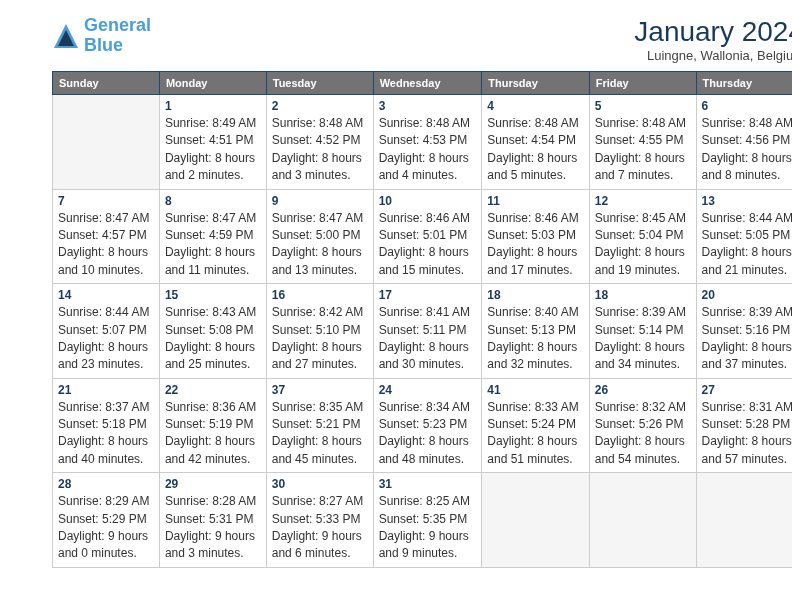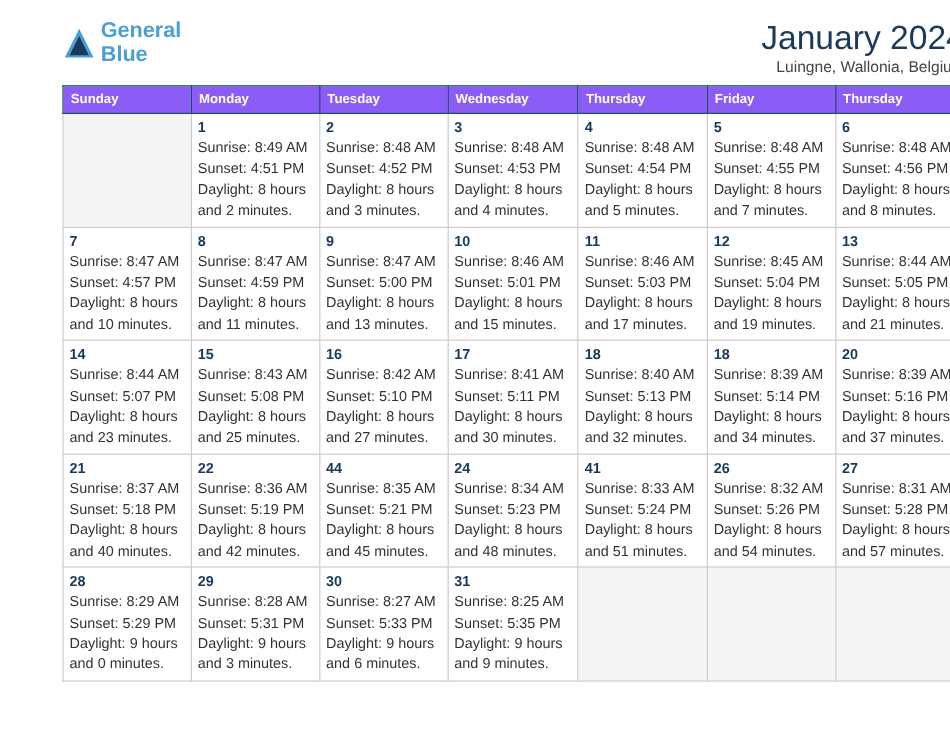--- a/index.html
+++ b/index.html
@@ -54,21 +54,21 @@
       font-size: 13px;
       color: #444;
     }
     .calendar {
       flex: 1;
       border-collapse: collapse;
       width: 100%;
       font-size: 10.5px;
     }
     .calendar th {
-      background: #8b5cf6;
+      background: #737373;
       color: #fff;
       text-align: left;
       padding: 5px 6px;
       font-size: 11px;
       font-weight: bold;
       border: 1px solid #1a4a7a;
     }
     .calendar td {
       border: 1px solid #ccc;
       vertical-align: top;
@@ -220,21 +220,21 @@
         <tr>
           <td>
             <span class="day-num">21</span>
             <div class="day-info">Sunrise: 8:37 AM<br>Sunset: 5:18 PM<br>Daylight: 8 hours<br>and 40 minutes.</div>
           </td>
           <td>
             <span class="day-num">22</span>
             <div class="day-info">Sunrise: 8:36 AM<br>Sunset: 5:19 PM<br>Daylight: 8 hours<br>and 42 minutes.</div>
           </td>
           <td>
-            <span class="day-num">44</span>
+            <span class="day-num">37</span>
             <div class="day-info">Sunrise: 8:35 AM<br>Sunset: 5:21 PM<br>Daylight: 8 hours<br>and 45 minutes.</div>
           </td>
           <td>
             <span class="day-num">24</span>
             <div class="day-info">Sunrise: 8:34 AM<br>Sunset: 5:23 PM<br>Daylight: 8 hours<br>and 48 minutes.</div>
           </td>
           <td>
             <span class="day-num">41</span>
             <div class="day-info">Sunrise: 8:33 AM<br>Sunset: 5:24 PM<br>Daylight: 8 hours<br>and 51 minutes.</div>
           </td>

